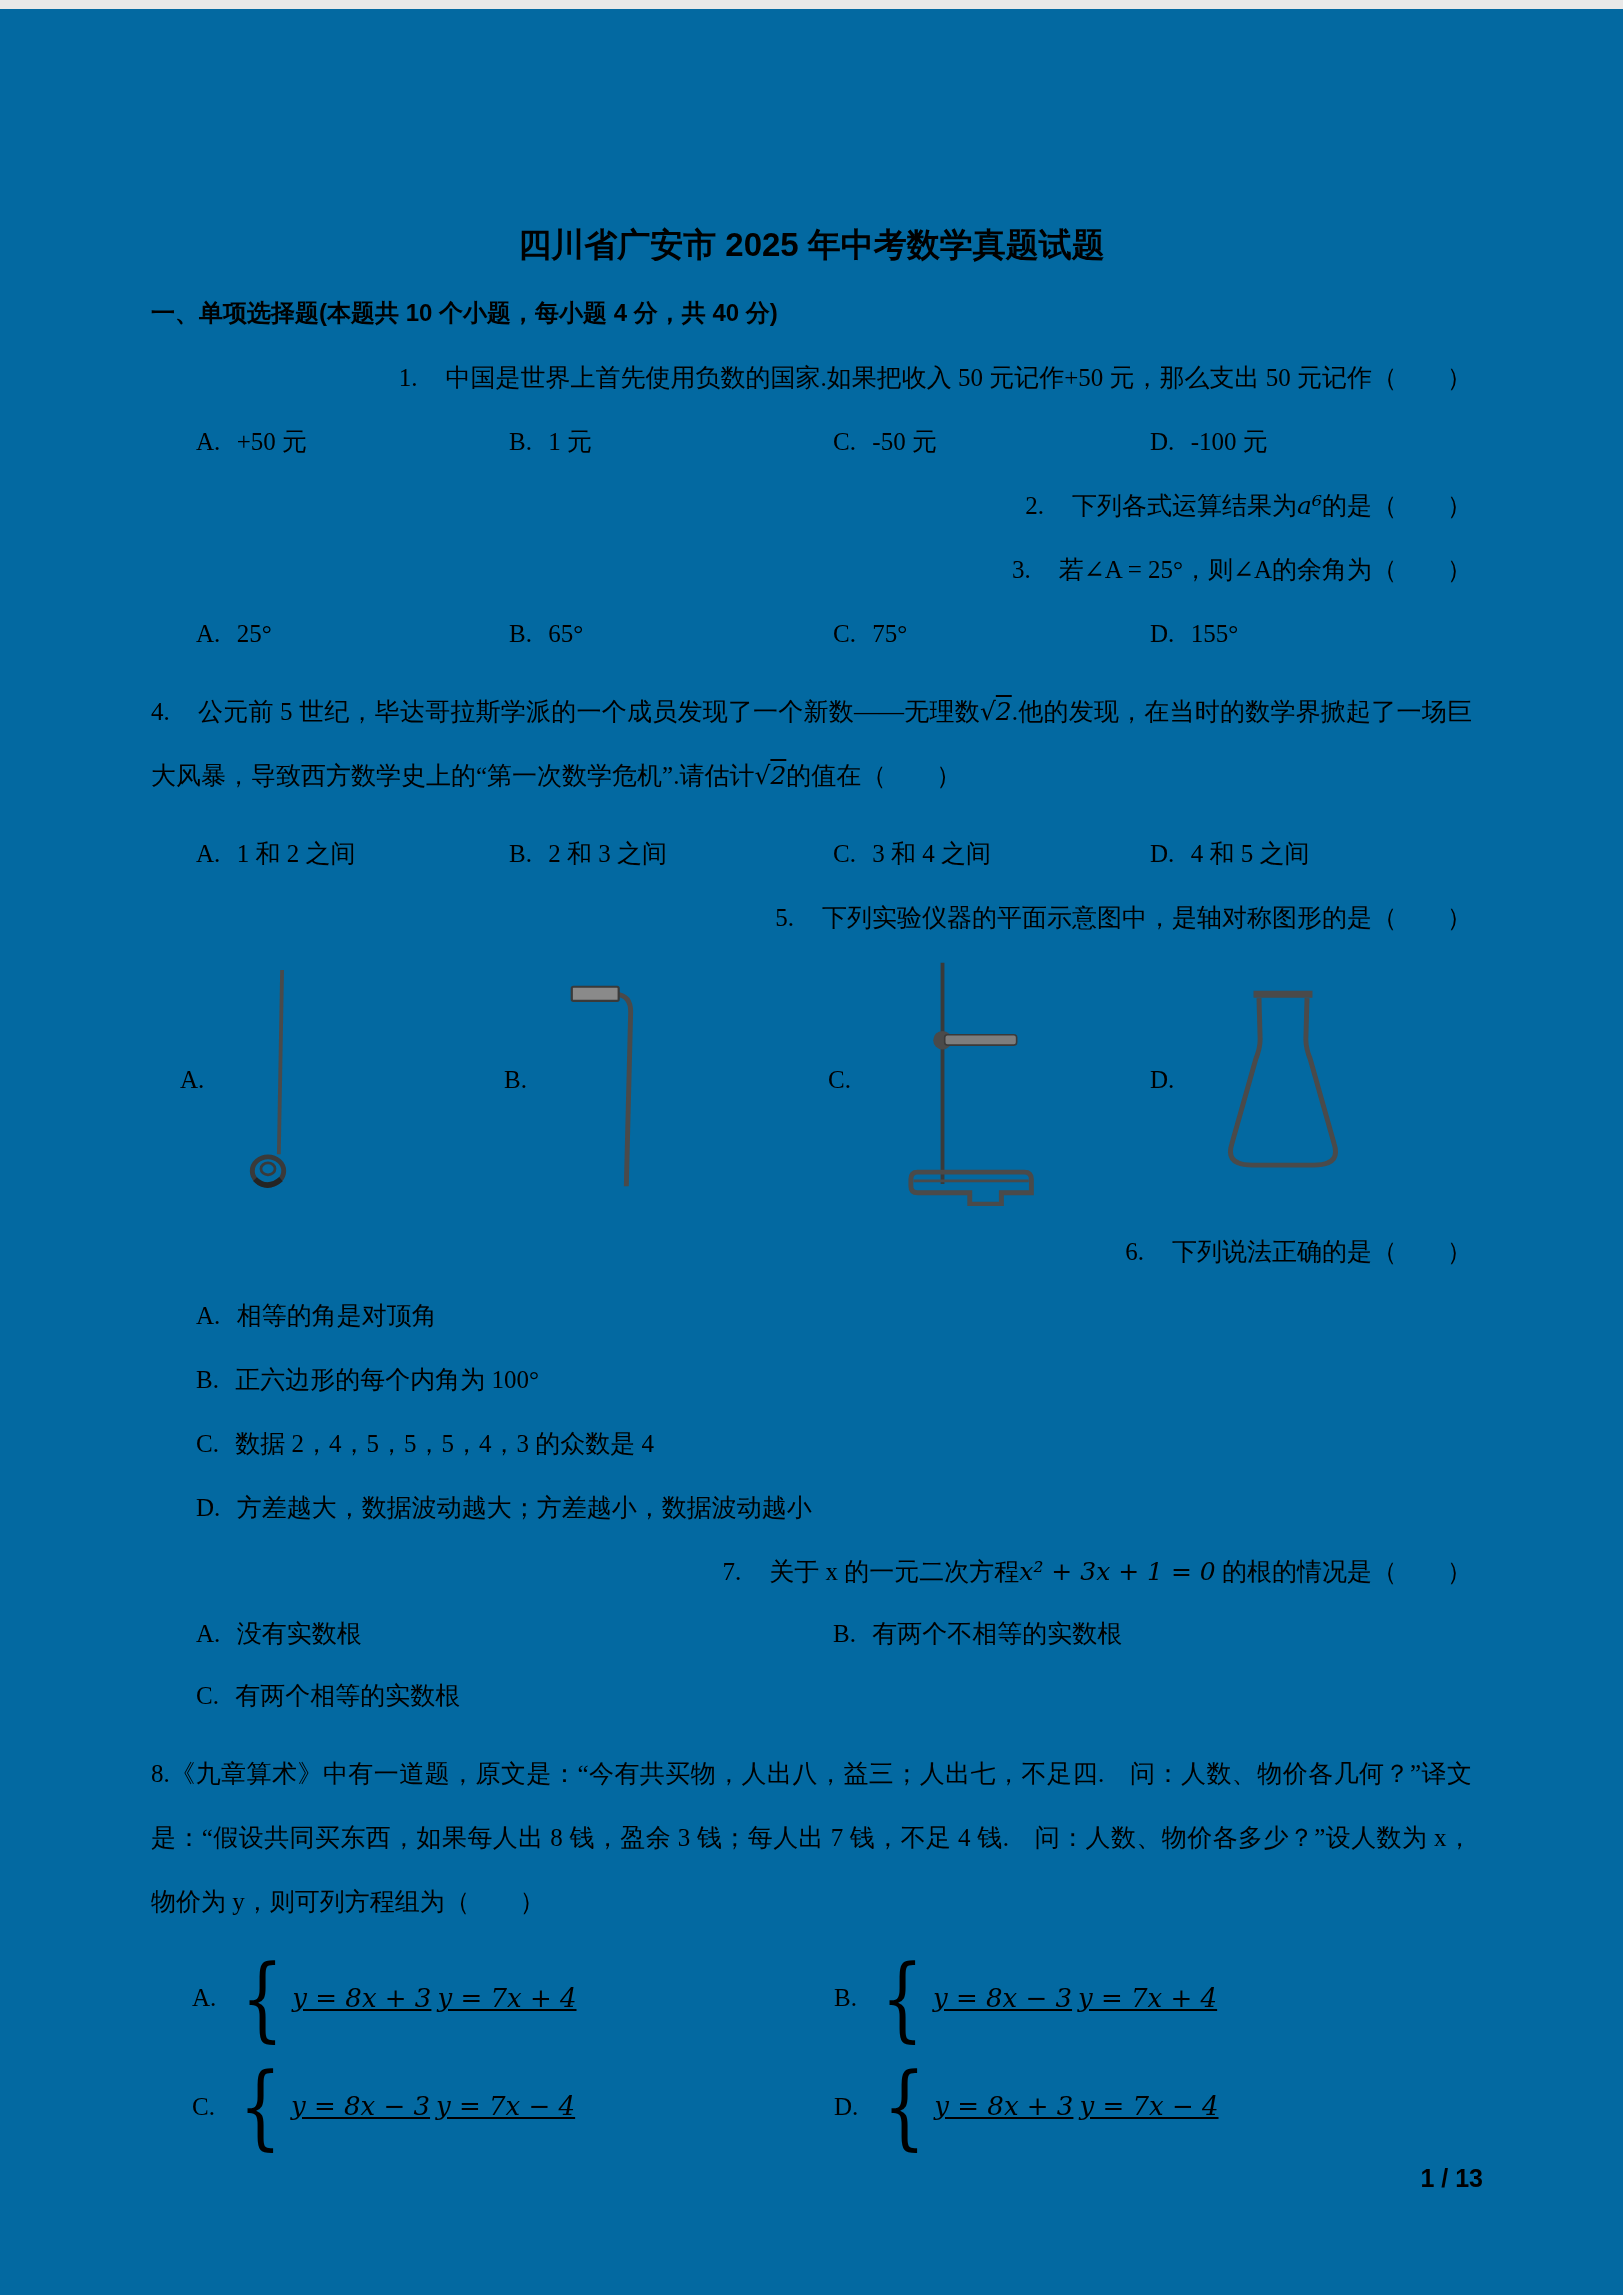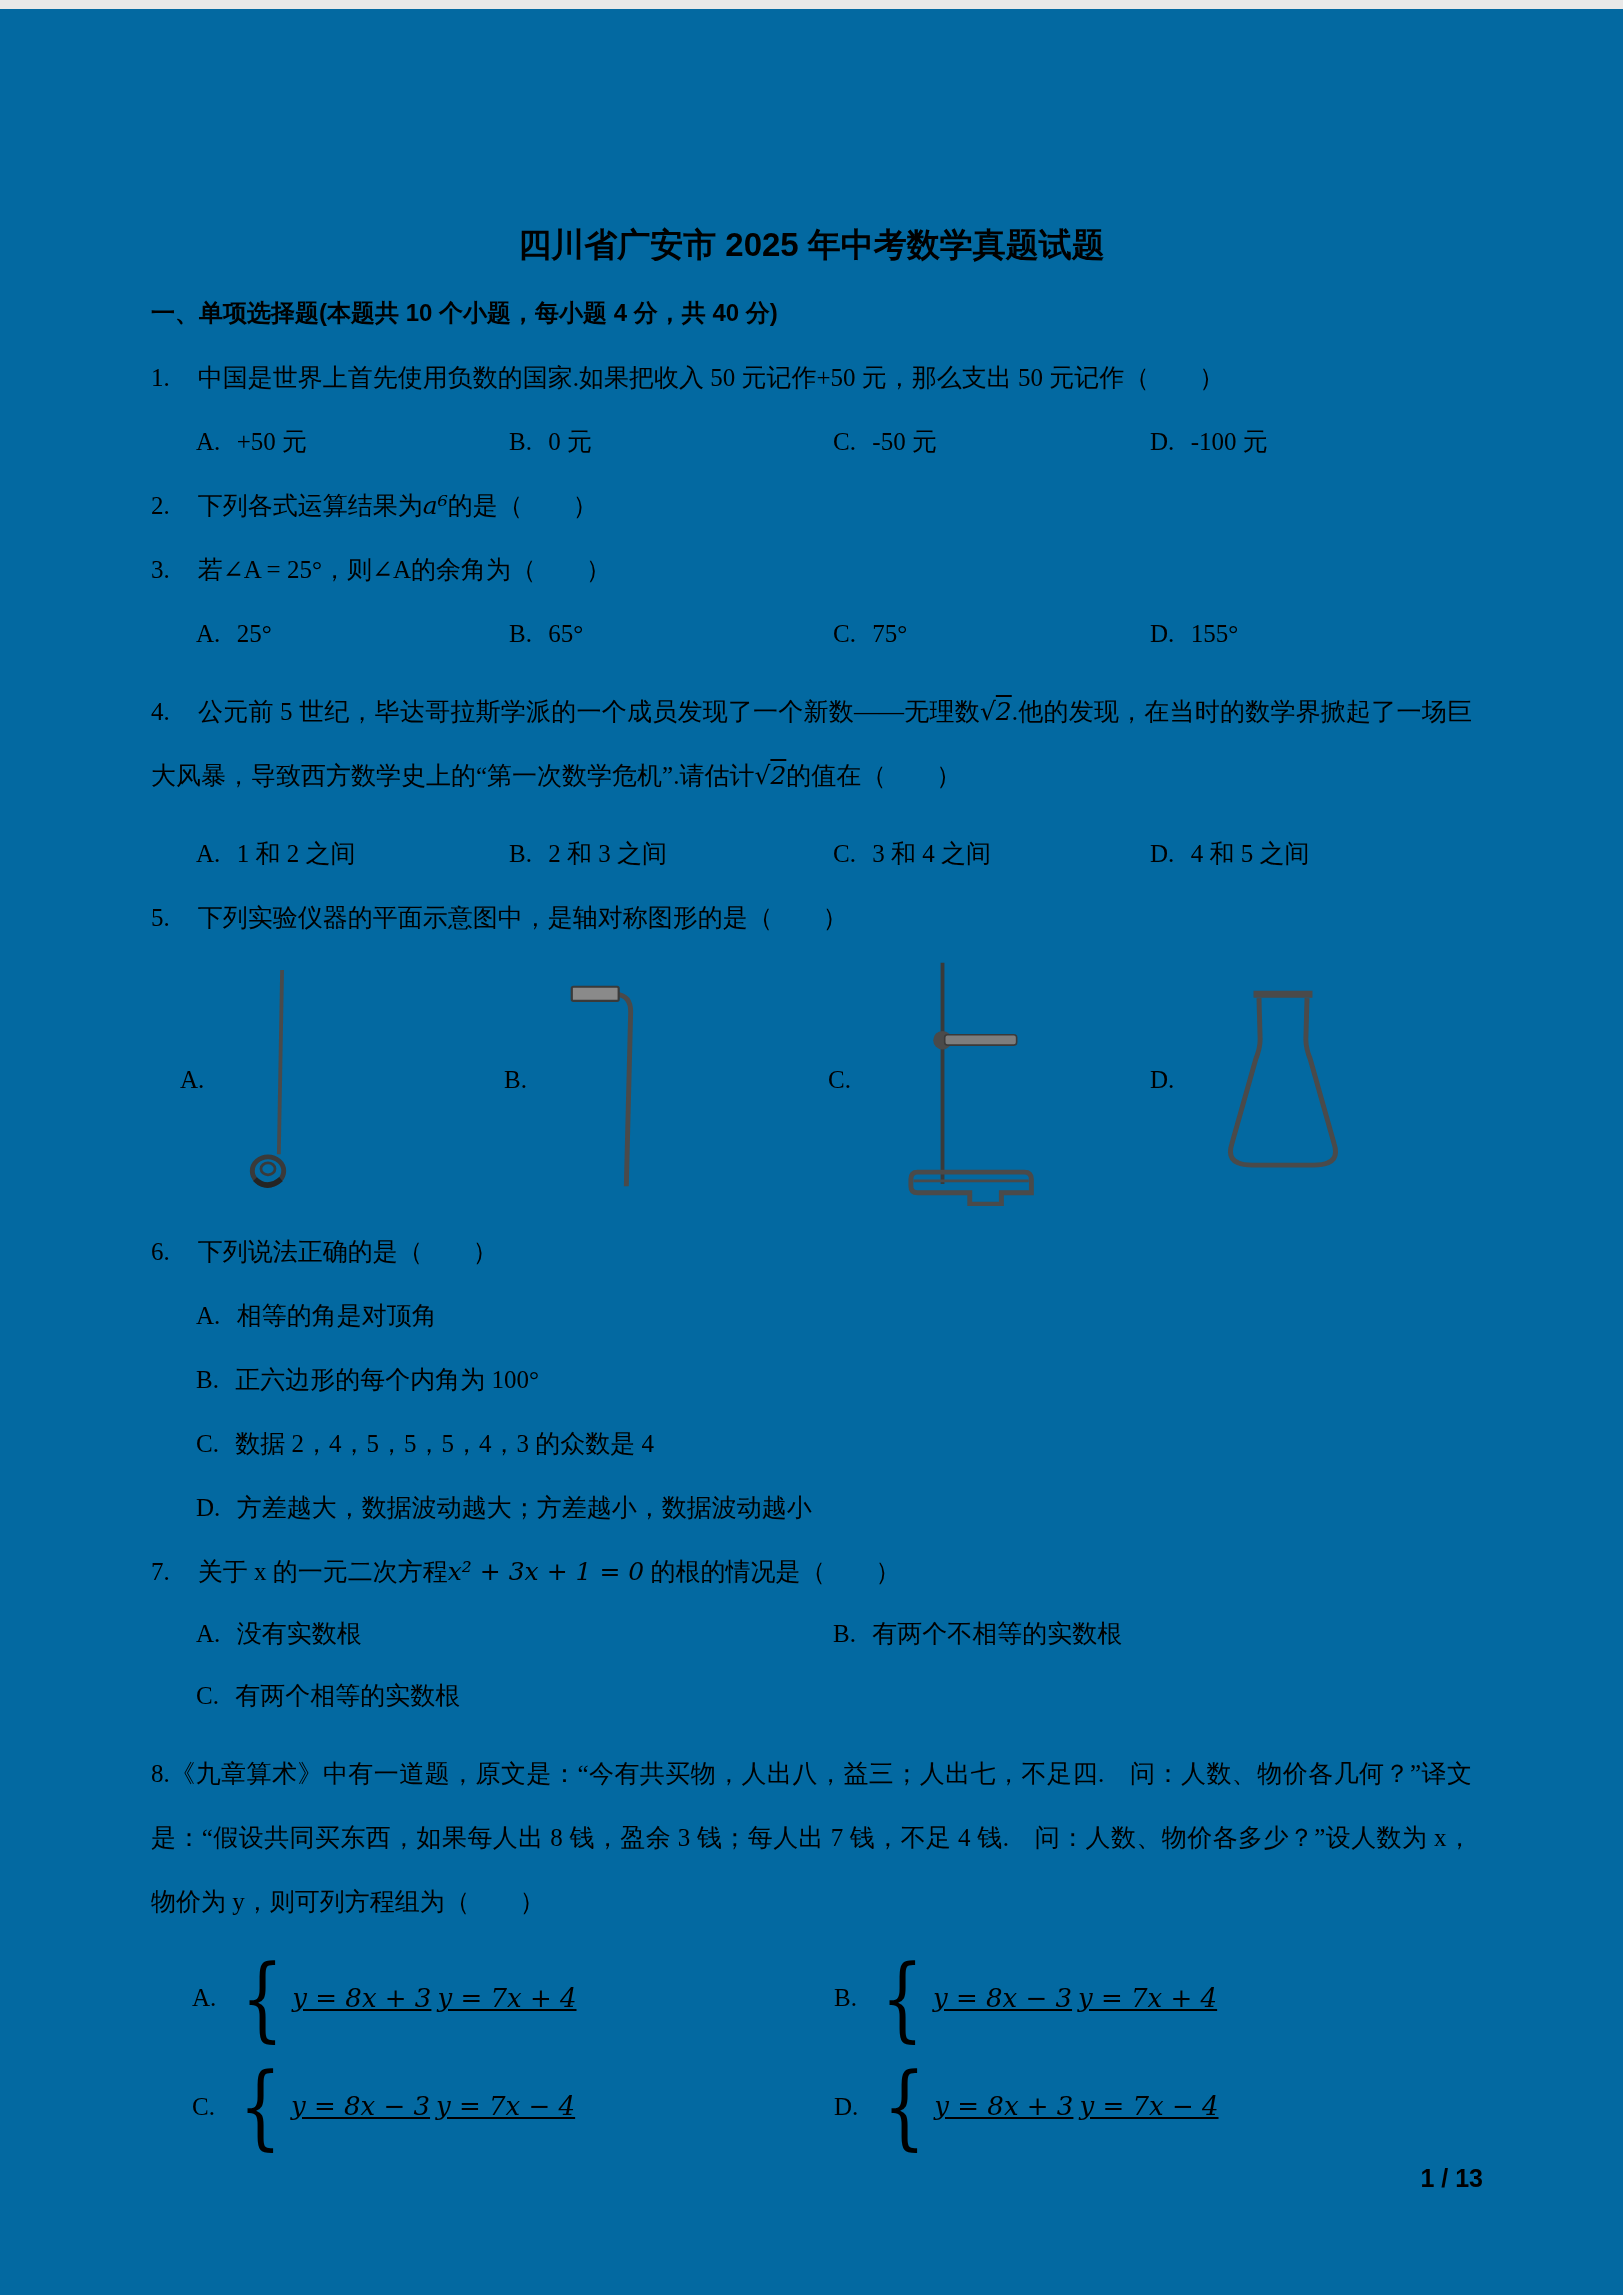--- a/index.html
+++ b/index.html
@@ -19,21 +19,21 @@
     font-family:"Liberation Sans","DejaVu Sans",sans-serif;
     font-weight:bold; font-size:33px; line-height:45px;
     margin-top:21px;
   }
   .section-heading {
     font-family:"Liberation Sans","DejaVu Sans",sans-serif;
     font-weight:bold; font-size:24px; line-height:39px;
     margin-top:26px;
   }
 
-  .q { margin-top:28px; line-height:36px; }
+  .q { margin-top:28px; line-height:36px;text-align:right; }
   .para { line-height:64px; text-align:justify; }
   .qnum { margin-right:28px; }
   .qnum.tight { margin-right:0; }
 
   .opts4 {
     margin-top:28px; padding-left:45px;
     display:grid; grid-template-columns:313px 324px 317px 1fr;
     line-height:36px;
   }
   .opts4.tall { line-height:46px; }
@@ -88,21 +88,21 @@
 
     <div class="doc-title">四川省广安市 2025 年中考数学真题试题</div>
 
     <div class="section-heading">一、单项选择题(本题共 10 个小题，每小题 4 分，共 40 分)</div>
 
     <div class="q">
       <span class="qnum">1.</span><span>中国是世界上首先使用负数的国家.如果把收入 50 元记作+50 元，那么支出 50 元记作（　　）</span>
     </div>
     <div class="opts4">
       <div class="opt"><span class="olabel">A.</span><span>+50 元</span></div>
-      <div class="opt"><span class="olabel">B.</span><span>0 元</span></div>
+      <div class="opt"><span class="olabel">B.</span><span>1 元</span></div>
       <div class="opt"><span class="olabel">C.</span><span>-50 元</span></div>
       <div class="opt"><span class="olabel">D.</span><span>-100 元</span></div>
     </div>
 
     <div class="q">
       <span class="qnum">2.</span><span>下列各式运算结果为</span><span class="m">a⁶</span><span>的是（　　）</span>
     </div>
 
     <div class="q">
       <span class="qnum">3.</span><span>若∠A = 25°，则∠A的余角为（　　）</span>

